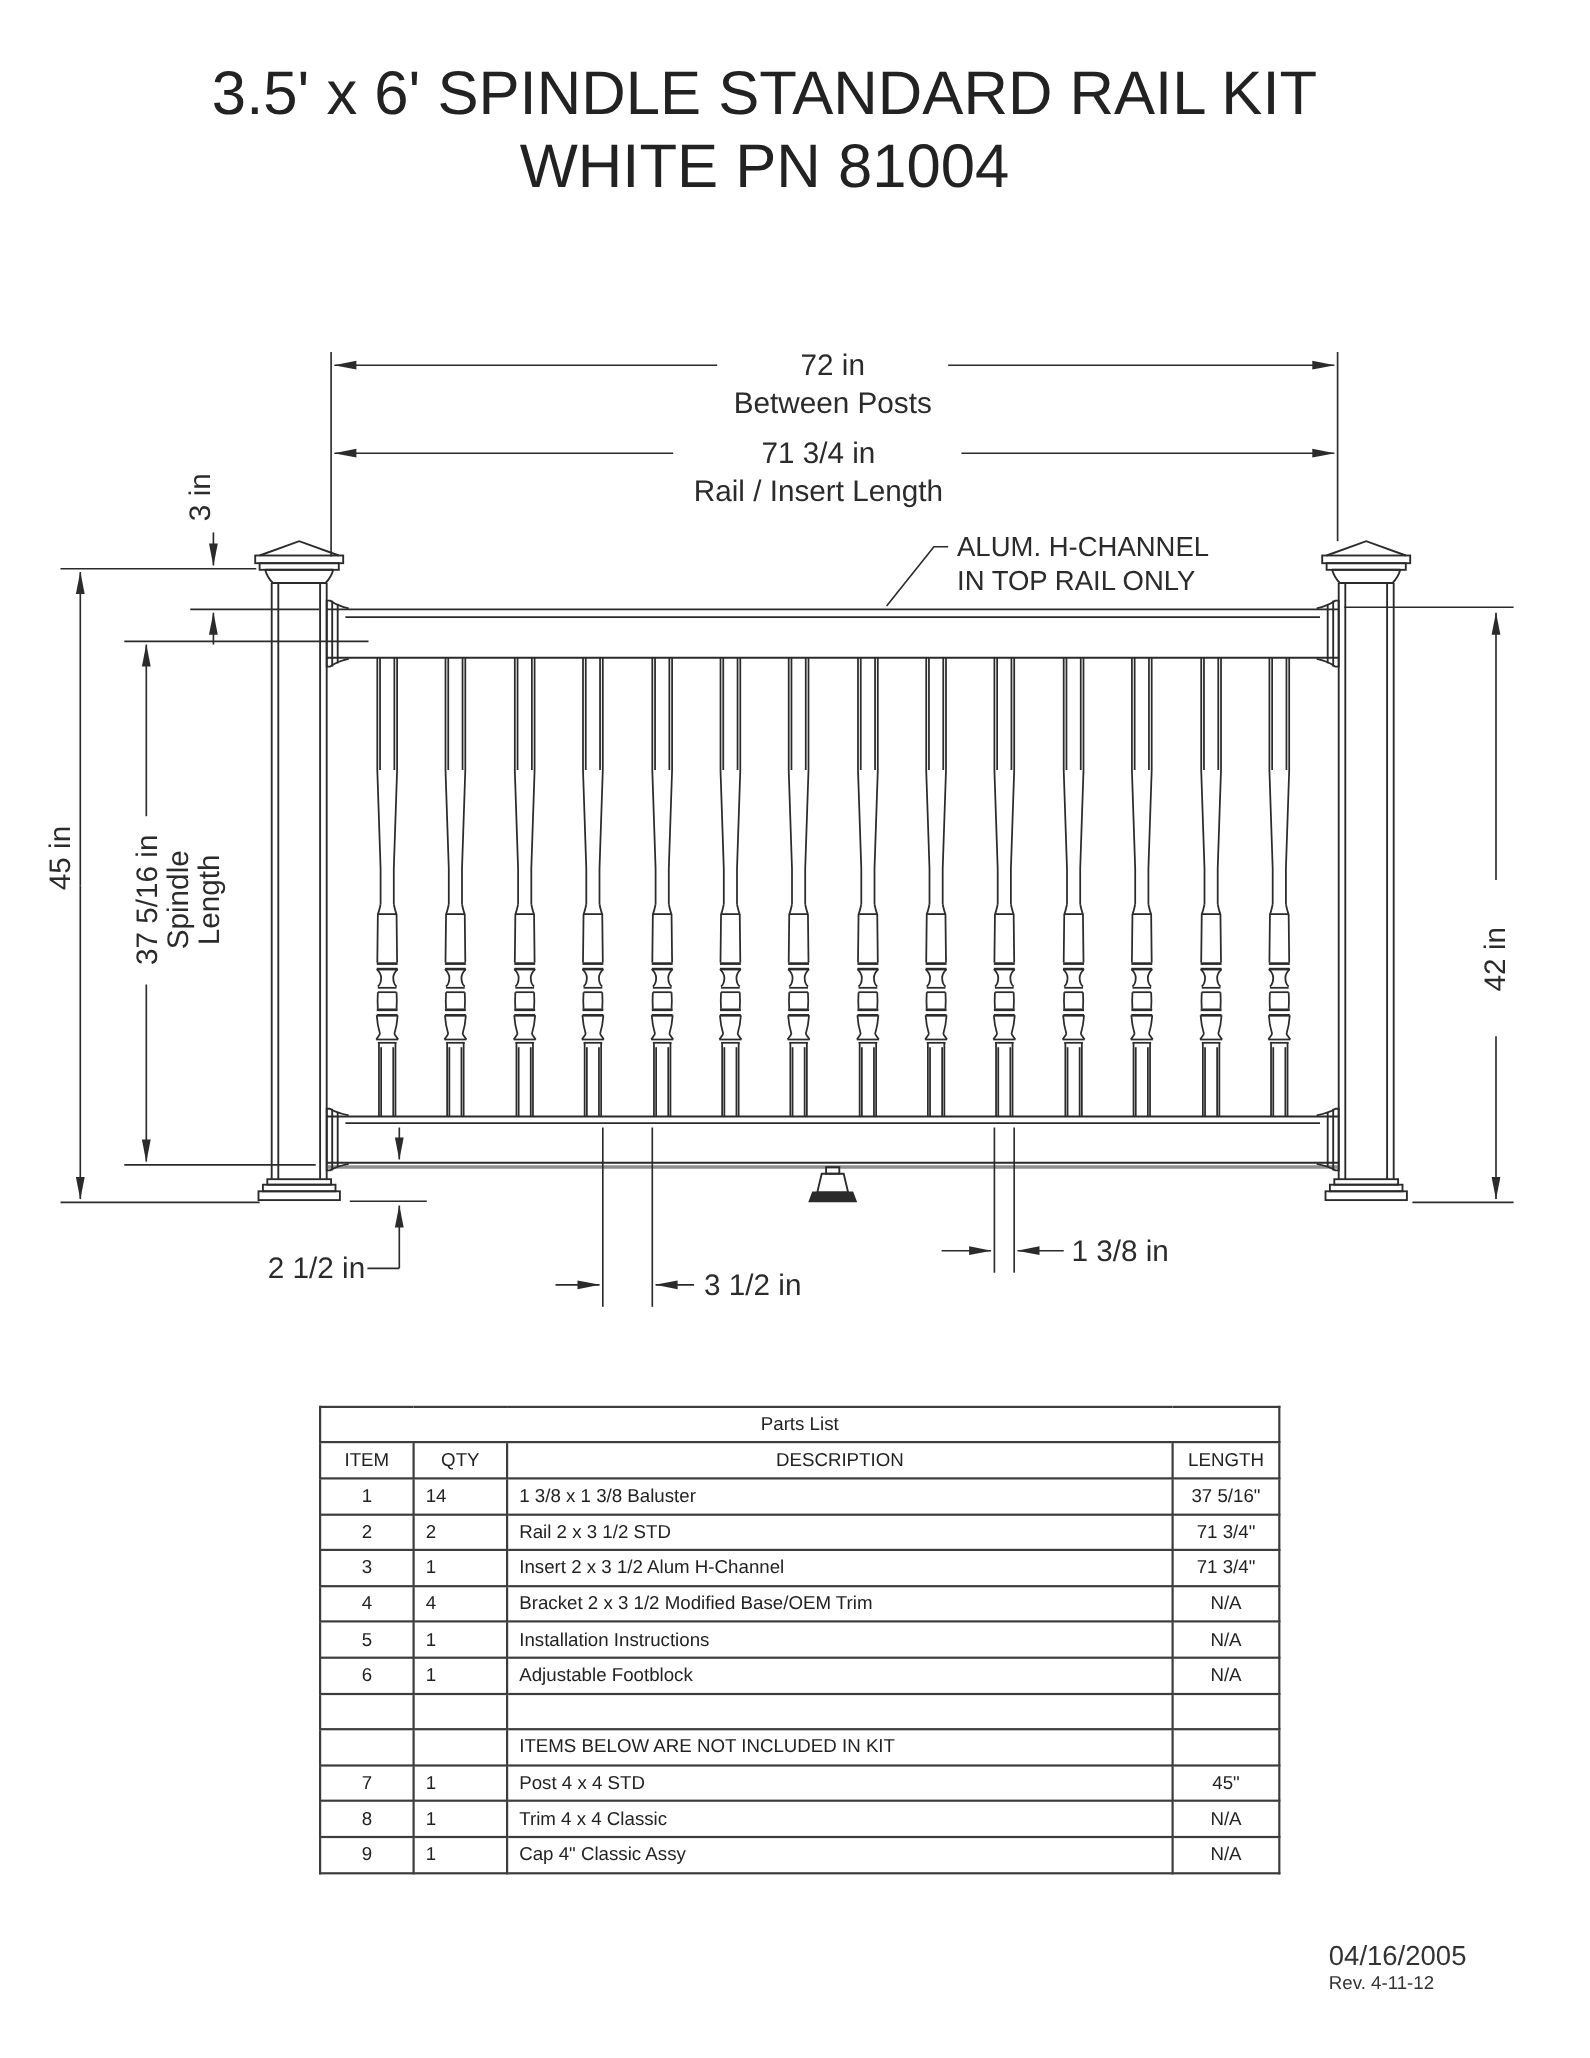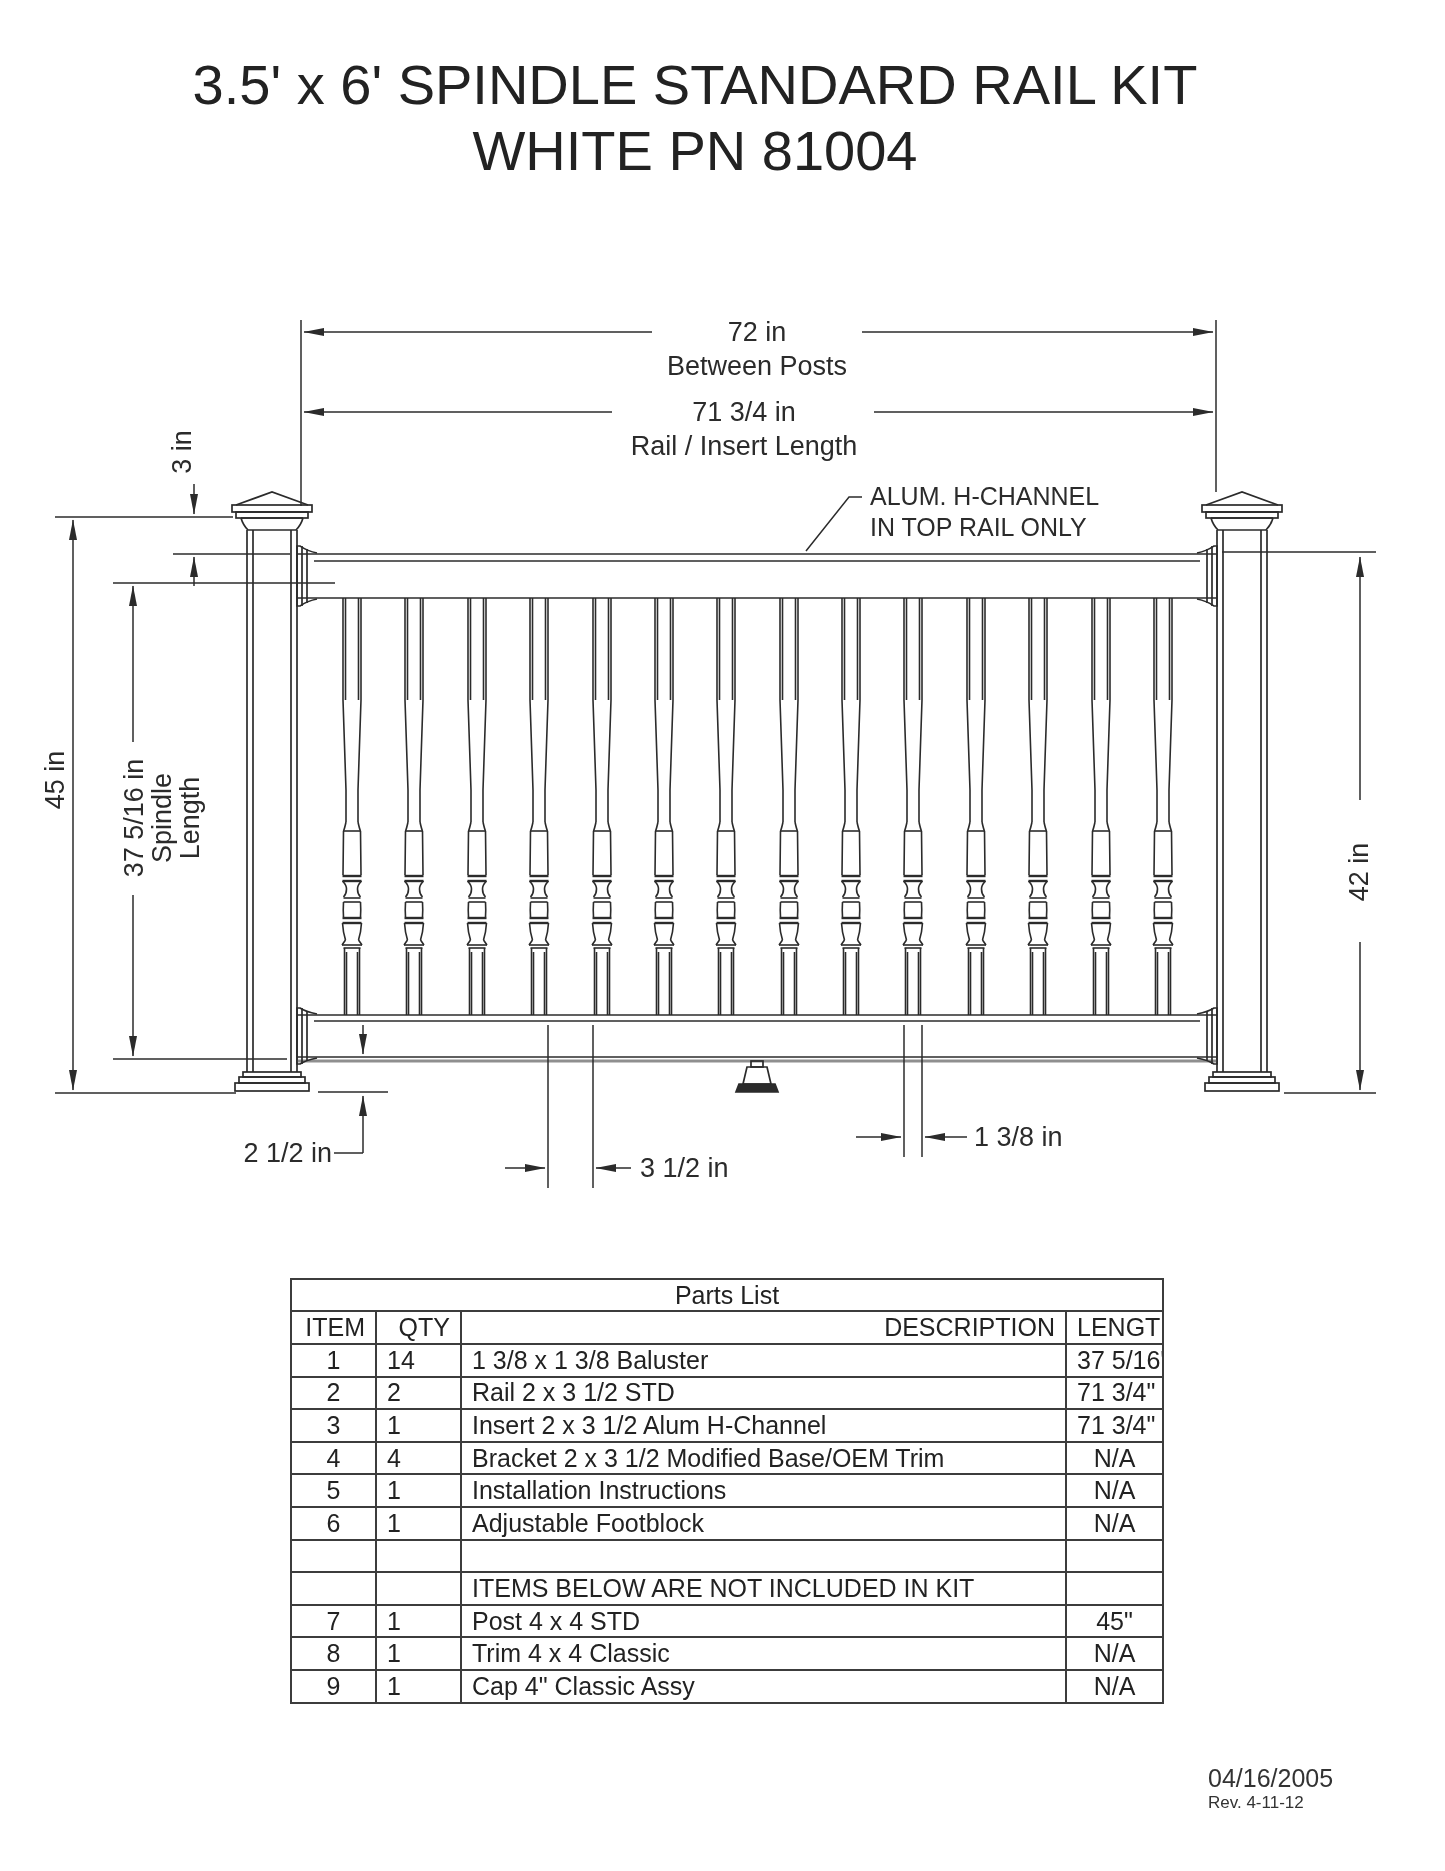--- a/index.html
+++ b/index.html
@@ -11,28 +11,28 @@
     position:absolute;left:0;top:52px;width:1390px;text-align:center;
     font-size:56px;line-height:66px;font-weight:400;color:#222;letter-spacing:0px;
   }
   .diagram-svg{position:absolute;left:0;top:0;width:1445px;height:1871px;}
   .dim-text{font-size:27px;fill:#2b2b2b;}
   .note-text{font-size:25px;fill:#2b2b2b;}
   
   .parts-table{
     position:absolute;left:290px;top:1278px;width:872px;
     border-collapse:collapse;table-layout:fixed;
-    font-size:25px;color:#222;
+    font-size:17px;color:#222;
   }
   .parts-table td,.parts-table th{
     border:2px solid #3c3c3c;font-weight:400;
     padding:0 10px;overflow:hidden;white-space:nowrap;
   }
   .parts-table .t-title td{height:30px;text-align:center;border-bottom-width:2px;}
-  .parts-table .t-head th{height:31px;text-align:right;}
+  .parts-table .t-head th{height:31px;text-align:center;}
   .parts-table tbody tr{height:32.6px;}
   .c-item{text-align:center;}
   .c-qty{}
   .c-desc{text-align:left;}
   .c-len{text-align:center;}
   .footer-block{position:absolute;left:1208px;top:1764px;color:#333;}
   .footer-date{font-size:25px;line-height:28px;}
   .footer-rev{font-size:17px;line-height:22px;}
 </style>
 </head>

